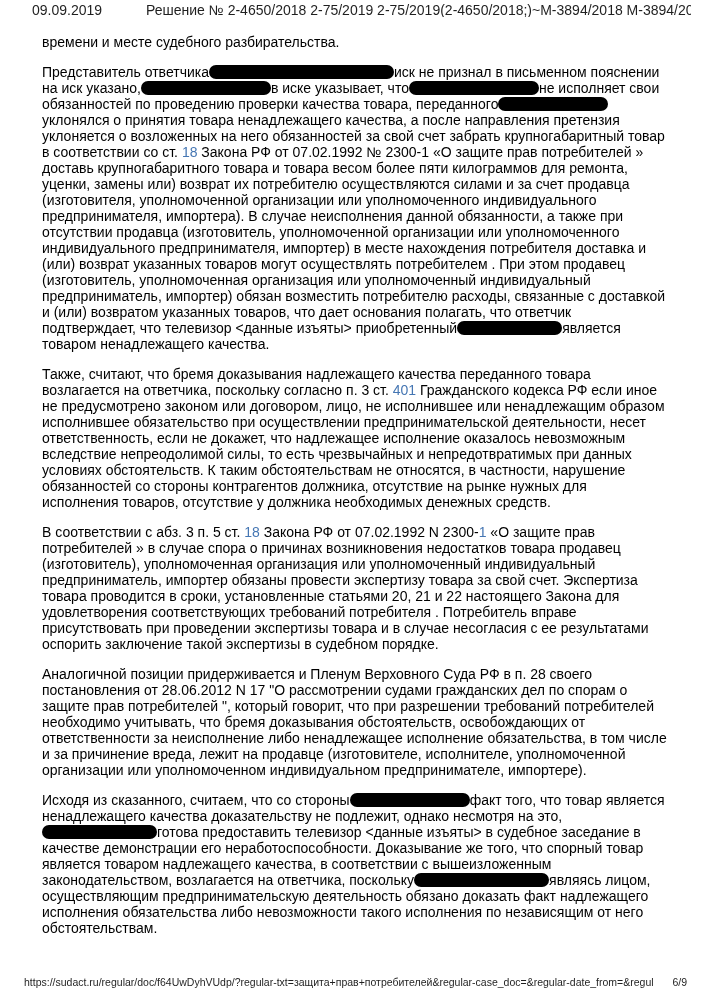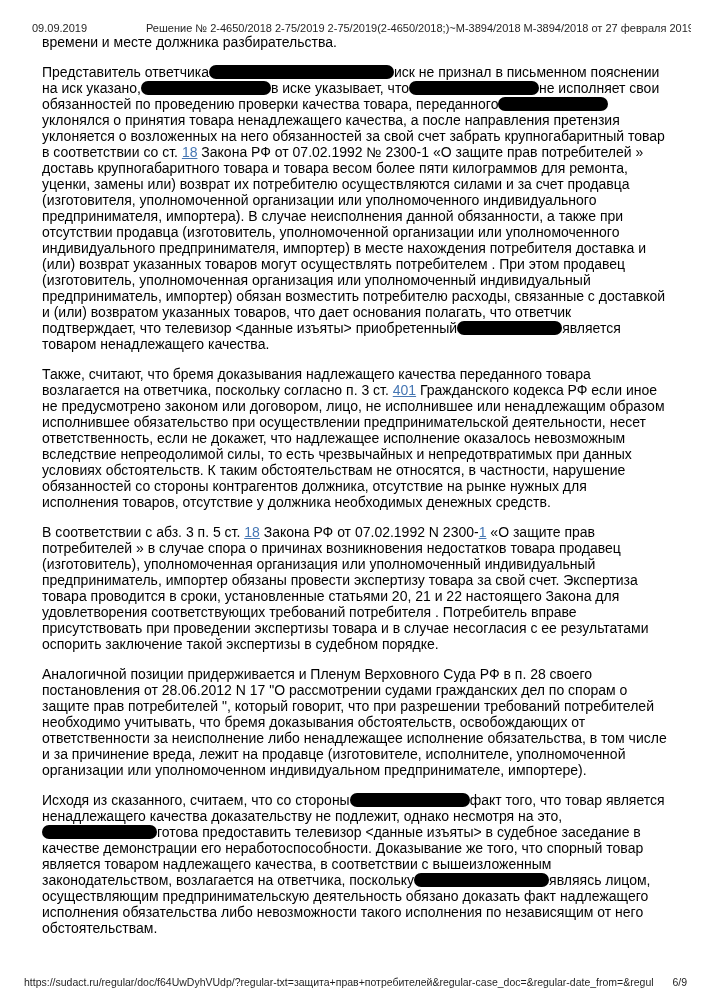--- a/index.html
+++ b/index.html
@@ -7,25 +7,25 @@
     position: relative;
     width: 707px;
     height: 1000px;
     background: #ffffff;
     overflow: hidden;
     font-family: "Liberation Sans", "DejaVu Sans", sans-serif;
     color: #000000;
   }
   .print-header {
     position: absolute;
-    top: 22px;
+    top: 4px;
     left: 32px;
     right: 16px;
     display: flex;
-    font-size: 11px;
+    font-size: 14px;
     line-height: 13px;
     color: #1f1f1f;
     white-space: nowrap;
     overflow: hidden;
     gap: 28px;
   }
   .print-header .date { width: 86px; flex: none; }
   .print-header .title { flex: 1; overflow: hidden; }
   .content {
     position: absolute;
@@ -33,21 +33,20 @@
     left: 42px;
     width: 625px;
     font-size: 14px;
     line-height: 16px;
     color: #000000;
     text-align: left;
   }
   .content p { margin: 0 0 14px 0; }
   .content b { font-weight: normal; }
   .content a.link {
-    text-decoration: underline;
     cursor: pointer;
   }
   .redact {
     display: inline-block;
     height: 14px;
     background: #000000;
     border-radius: 7px;
     vertical-align: -2px;
   }
   .print-footer {
@@ -72,21 +71,21 @@
 </head>
 <body>
 
 <div class="page">
   <div class="print-header">
     <span class="date">09.09.2019</span>
     <span class="title">Решение № 2-4650/2018 2-75/2019 2-75/2019(2-4650/2018;)~М-3894/2018 М-3894/2018 от 27 февраля 2019 г. по делу № 2-4…</span>
   </div>
 
   <div class="content">
-      <p>времени и месте должника разбирательства.</p>
+      <p>времени и месте судебного разбирательства.</p>
       <p>Представитель ответчика<span class="redact" style="width: 185px; background: rgb(0, 0, 0);"></span>иск не признал в письменном пояснении на иск указано,<span class="redact" style="width: 130px; background: rgb(0, 0, 0);"></span>в иске указывает, что<span class="redact" style="width: 130px; background: rgb(0, 0, 0);"></span>не исполняет свои обязанностей по проведению проверки качества товара, переданного<span class="redact" style="width: 110px; background: rgb(0, 0, 0);"></span>уклонялся о принятия товара ненадлежащего качества, а после направления претензия уклоняется о возложенных на него обязанностей за свой счет забрать крупногабаритный товар в соответствии со ст. <a class="link" style="color: rgb(69, 118, 179);">18</a> Закона РФ от 07.02.1992 № 2300-1 «<b>О защите прав потребителей</b> » доставь крупногабаритного товара и товара весом более пяти килограммов для ремонта, уценки, замены или) возврат их <b>потребителю</b> осуществляются силами и за счет продавца (изготовителя, уполномоченной организации или уполномоченного индивидуального предпринимателя, импортера). В случае неисполнения данной обязанности, а также при отсутствии продавца (изготовитель, уполномоченной организации или уполномоченного индивидуального предпринимателя, импортер) в месте нахождения <b>потребителя</b> доставка и (или) возврат указанных товаров могут осуществлять <b>потребителем</b> . При этом продавец (изготовитель, уполномоченная организация или уполномоченный индивидуальный предприниматель, импортер) обязан возместить <b>потребителю</b> расходы, связанные с доставкой и (или) возвратом указанных товаров, что дает основания полагать, что ответчик подтверждает, что телевизор &lt;данные изъяты&gt; приобретенный<span class="redact" style="width: 105px; background: rgb(0, 0, 0);"></span>является товаром ненадлежащего качества.</p>
       <p>Также, считают, что бремя доказывания надлежащего качества переданного товара возлагается на ответчика, поскольку согласно п. 3 ст. <a class="link" style="color: rgb(69, 118, 179);">401</a> Гражданского кодекса РФ если иное не предусмотрено законом или договором, лицо, не исполнившее или ненадлежащим образом исполнившее обязательство при осуществлении предпринимательской деятельности, несет ответственность, если не докажет, что надлежащее исполнение оказалось невозможным вследствие непреодолимой силы, то есть чрезвычайных и непредотвратимых при данных условиях обстоятельств. К таким обстоятельствам не относятся, в частности, нарушение обязанностей со стороны контрагентов должника, отсутствие на рынке нужных для исполнения товаров, отсутствие у должника необходимых денежных средств.</p>
       <p>В соответствии с абз. 3 п. 5 ст. <a class="link" style="color: rgb(69, 118, 179);">18</a> Закона РФ от 07.02.1992 N 2300-<a class="link" style="color: rgb(69, 118, 179);">1</a> «<b>О защите прав потребителей</b> » в случае спора о причинах возникновения недостатков товара продавец (изготовитель), уполномоченная организация или уполномоченный индивидуальный предприниматель, импортер обязаны провести экспертизу товара за свой счет. Экспертиза товара проводится в сроки, установленные статьями 20, 21 и 22 настоящего Закона для удовлетворения соответствующих требований <b>потребителя</b> . <b>Потребитель вправе</b> присутствовать при проведении экспертизы товара и в случае несогласия с ее результатами оспорить заключение такой экспертизы в судебном порядке.</p>
       <p>Аналогичной позиции придерживается и Пленум Верховного Суда РФ в п. 28 своего постановления от 28.06.2012 N 17 "О рассмотрении судами гражданских дел по спорам о <b>защите прав потребителей</b> ", который говорит, что при разрешении требований <b>потребителей</b> необходимо учитывать, что бремя доказывания обстоятельств, освобождающих от ответственности за неисполнение либо ненадлежащее исполнение обязательства, в том числе и за причинение вреда, лежит на продавце (изготовителе, исполнителе, уполномоченной организации или уполномоченном индивидуальном предпринимателе, импортере).</p>
       <p>Исходя из сказанного, считаем, что со стороны<span class="redact" style="width: 120px; background: rgb(0, 0, 0);"></span>факт того, что товар является ненадлежащего качества доказательству не подлежит, однако несмотря на это,<span class="redact" style="width: 115px; background: rgb(0, 0, 0);"></span>готова предоставить телевизор &lt;данные изъяты&gt; в судебное заседание в качестве демонстрации его неработоспособности. Доказывание же того, что спорный товар является товаром надлежащего качества, в соответствии с вышеизложенным законодательством, возлагается на ответчика, поскольку<span class="redact" style="width: 135px; background: rgb(0, 0, 0);"></span>являясь лицом, осуществляющим предпринимательскую деятельность обязано доказать факт надлежащего исполнения обязательства либо невозможности такого исполнения по независящим от него обстоятельствам.</p>
     </div>
 
   <div class="print-footer">
     <span class="url">https://sudact.ru/regular/doc/f64UwDyhVUdp/?regular-txt=защита+прав+потребителей&amp;regular-case_doc=&amp;regular-date_from=&amp;regular-date_t…</span>
     <span class="pagenum">6/9</span>

